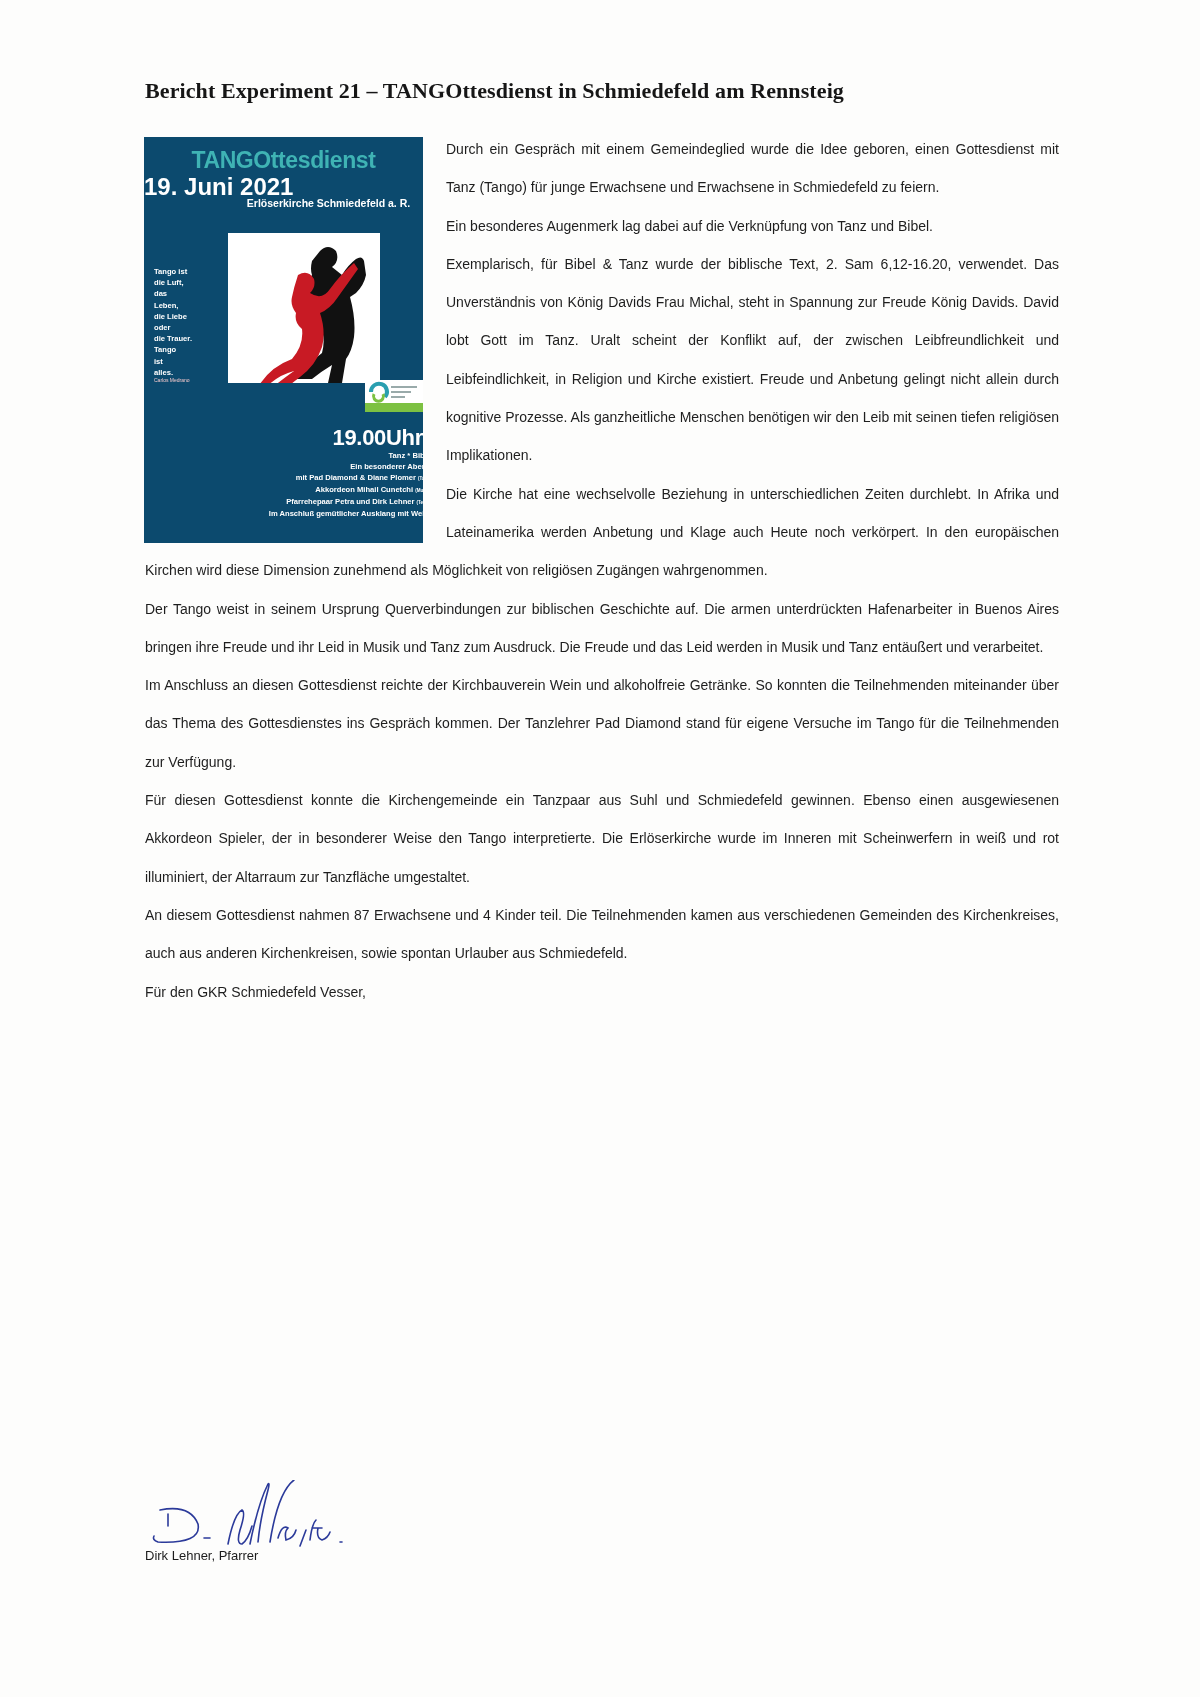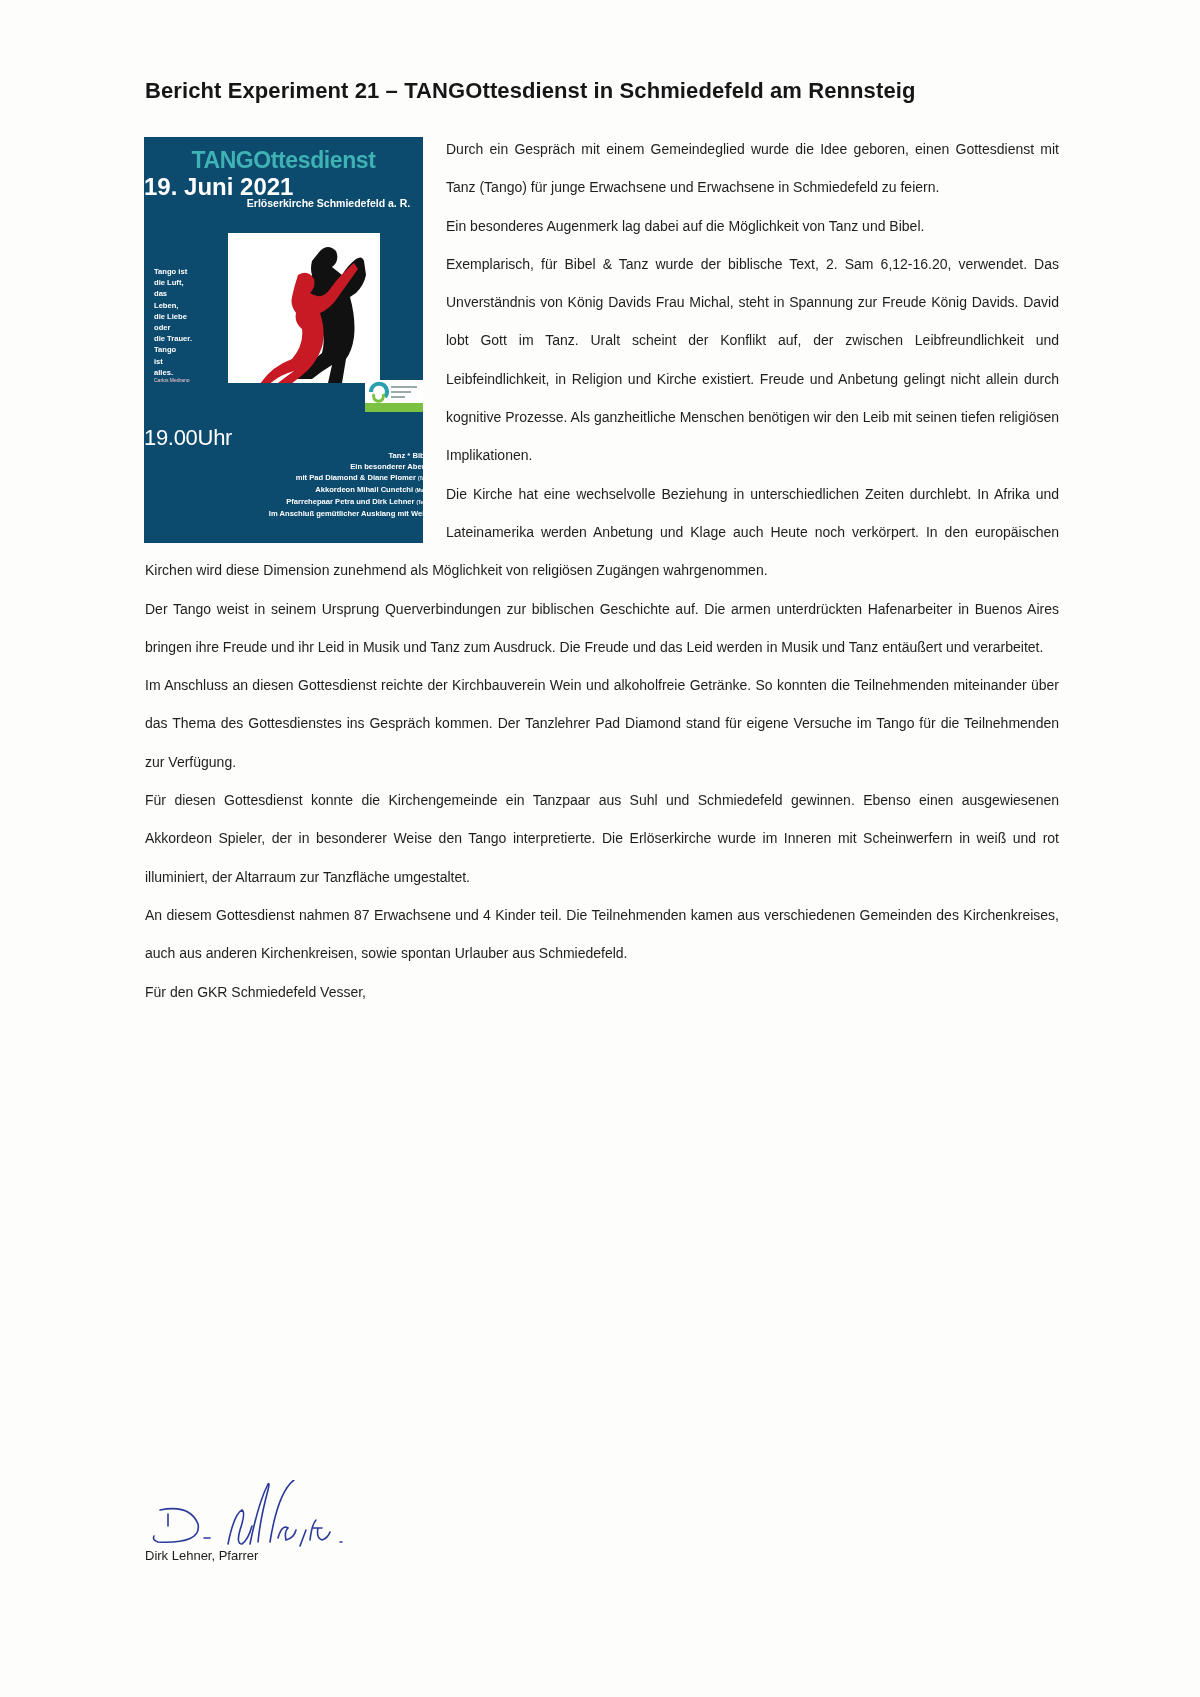--- a/index.html
+++ b/index.html
@@ -8,21 +8,21 @@
     background: #fdfdfc;
     position: relative;
     overflow: hidden;
     font-family: "Liberation Sans", sans-serif;
     color: #1c1c1c;
   }
   .page-title {
     position: absolute; left: 145px; top: 78px;
     font-size: 22px; font-weight: bold; letter-spacing: 0.1px;
     color: #161616;
-    font-family: Liberation Sans, sans-serif;
+    font-family: Liberation Serif, serif;
   }
   .poster {
     position: absolute; left: 144px; top: 137px;
     width: 279px; height: 406px;
     background: #0c4a6e;
     color: #fff;
     overflow: hidden;
   }
   .poster .p-title {
     position: absolute; left: 0; top: 10px; width: 100%;
@@ -51,21 +51,21 @@
   }
   .poster .p-logo {
     position: absolute; left: 221px; top: 243px;
     width: 58px; height: 32px; background: #fff;
   }
   .poster .p-logo .bar {
     position: absolute; left: 0; bottom: 0; width: 100%; height: 9px; background: #7dc142;
   }
   .poster .p-time {
     position: absolute; left: 0; top: 288px; width: 100%;
-    text-align: left; font-size: 22px; font-weight: normal; color: #fff; letter-spacing: -0.3px;
+    text-align: right; font-size: 22px; font-weight: bold; color: #fff; letter-spacing: -0.3px;
   }
   .poster .p-info {
     position: absolute; left: 8px; top: 314px; width: 100%;
     text-align: right; font-size: 7.6px; line-height: 10.9px; font-weight: bold; color: #fff;
   }
   .poster .p-info .small { font-size: 4.5px; }
   .body-text {
     position: absolute; left: 145px; top: 130px; width: 914px;
     font-size: 14px; line-height: 38.3px; text-align: justify;
     color: #1e1e1e;
@@ -129,21 +129,21 @@
     <div><span>mit Pad Diamond &amp; Diane Plomer</span> <span class="small">(Tanz)</span></div>
     <div><span>Akkordeon Mihail Cunetchi</span> <span class="small">(Musik)</span></div>
     <div><span>Pfarrehepaar Petra und Dirk Lehner</span> <span class="small">(Texte)</span></div>
     <div><span>Im Anschluß gemütlicher Ausklang mit Wein.</span></div>
   </div>
 </div>
 
 <div class="body-text">
   <div class="float-spacer"></div>
   <p>Durch ein Gespräch mit einem Gemeindeglied wurde die Idee geboren, einen Gottesdienst mit Tanz (Tango) für junge Erwachsene und Erwachsene in Schmiedefeld zu feiern.</p>
-  <p>Ein besonderes Augenmerk lag dabei auf die Möglichkeit von Tanz und Bibel.</p>
+  <p>Ein besonderes Augenmerk lag dabei auf die Verknüpfung von Tanz und Bibel.</p>
   <p>Exemplarisch, für Bibel &amp; Tanz wurde der biblische Text, 2. Sam 6,12-16.20, verwendet. Das Unverständnis von König Davids Frau Michal, steht in Spannung zur Freude König Davids. David lobt Gott im Tanz. Uralt scheint der Konflikt auf, der zwischen Leibfreundlichkeit und Leibfeindlichkeit, in Religion und Kirche existiert. Freude und Anbetung gelingt nicht allein durch kognitive Prozesse. Als ganzheitliche Menschen benötigen wir den Leib mit seinen tiefen religiösen Implikationen.</p>
   <p>Die Kirche hat eine wechselvolle Beziehung in unterschiedlichen Zeiten durchlebt. In Afrika und Lateinamerika werden Anbetung und Klage auch Heute noch verkörpert. In den europäischen Kirchen wird diese Dimension zunehmend als Möglichkeit von religiösen Zugängen wahrgenommen.</p>
   <p>Der Tango weist in seinem Ursprung Querverbindungen zur biblischen Geschichte auf. Die armen unterdrückten Hafenarbeiter in Buenos Aires bringen ihre Freude und ihr Leid in Musik und Tanz zum Ausdruck. Die Freude und das Leid werden in Musik und Tanz entäußert und verarbeitet.</p>
   <p>Im Anschluss an diesen Gottesdienst reichte der Kirchbauverein Wein und alkoholfreie Getränke. So konnten die Teilnehmenden miteinander über das Thema des Gottesdienstes ins Gespräch kommen. Der Tanzlehrer Pad Diamond stand für eigene Versuche im Tango für die Teilnehmenden zur Verfügung.</p>
   <p>Für diesen Gottesdienst konnte die Kirchengemeinde ein Tanzpaar aus Suhl und Schmiedefeld gewinnen. Ebenso einen ausgewiesenen Akkordeon Spieler, der in besonderer Weise den Tango interpretierte. Die Erlöserkirche wurde im Inneren mit Scheinwerfern in weiß und rot illuminiert, der Altarraum zur Tanzfläche umgestaltet.</p>
   <p>An diesem Gottesdienst nahmen 87 Erwachsene und 4 Kinder teil. Die Teilnehmenden kamen aus verschiedenen Gemeinden des Kirchenkreises, auch aus anderen Kirchenkreisen, sowie spontan Urlauber aus Schmiedefeld.</p>
   <p>Für den GKR Schmiedefeld Vesser,</p>
 </div>
 
 <div class="signature">

